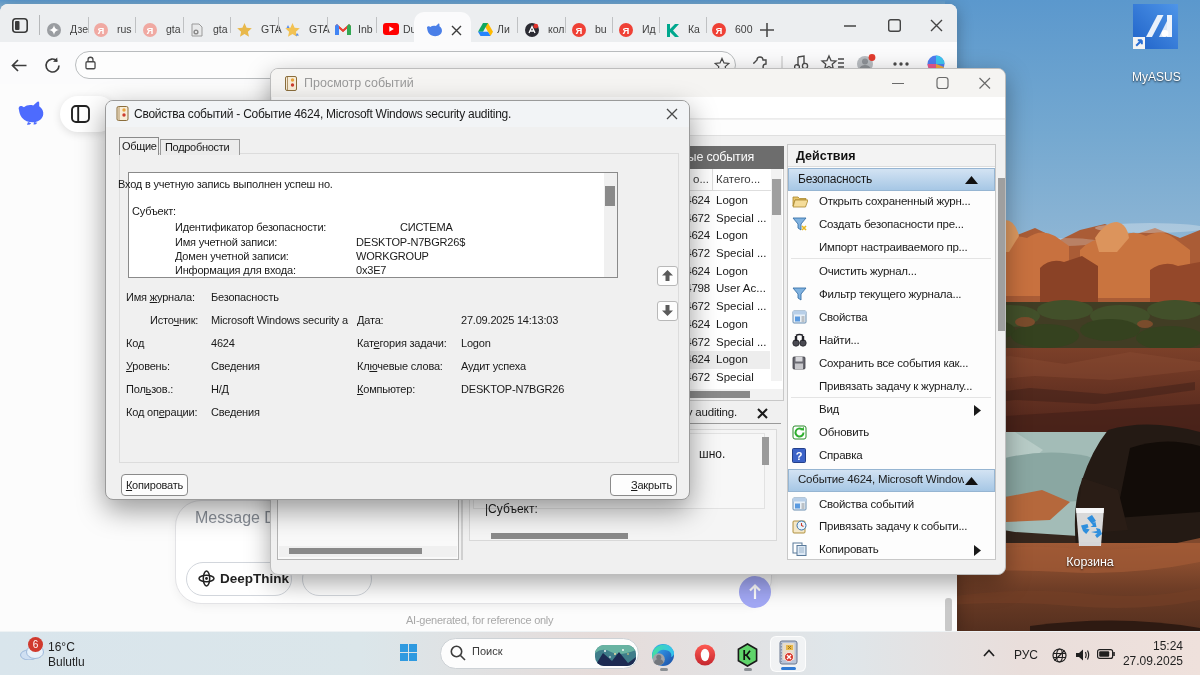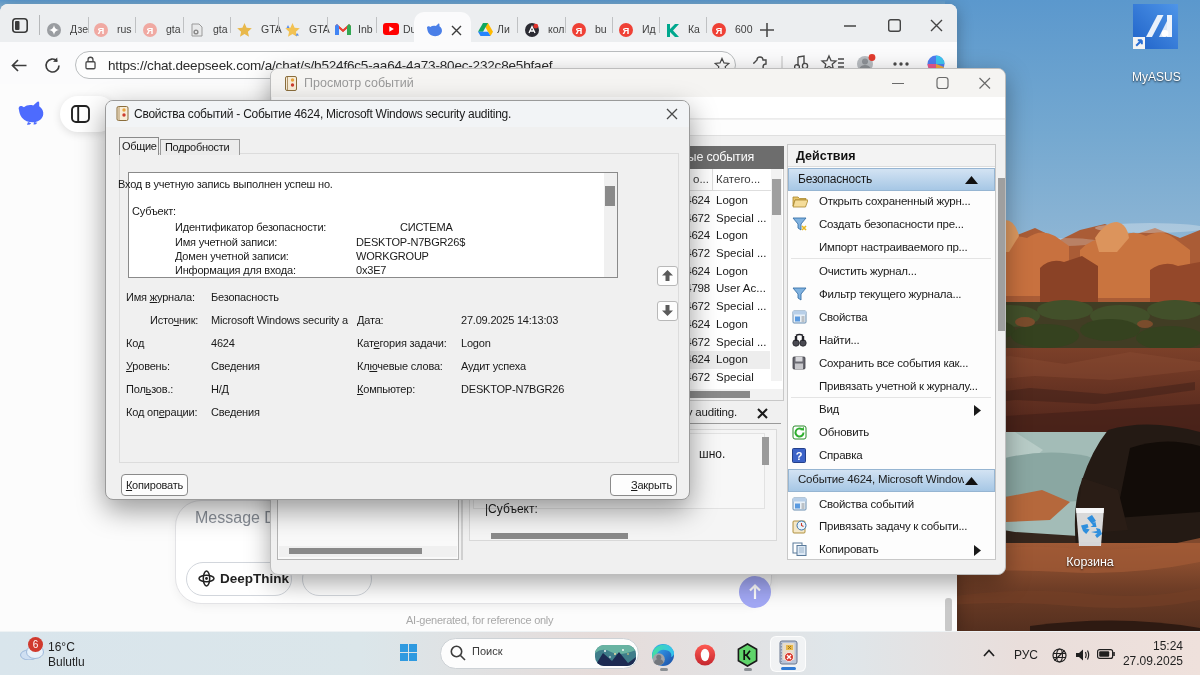--- a/index.html
+++ b/index.html
@@ -243,21 +243,20 @@
   <svg class="abs" style="left:44px;top:53px;" width="17" height="17" viewBox="0 0 17 17">
         <path d="M15,8.5 a6.5,6.5 0 1 1 -2,-4.7" stroke="#3c3c3c" stroke-width="1.7" fill="none"></path>
         <path d="M13.2,0.6 L13.5,5 L9,4.8 Z" fill="#3c3c3c"></path>
       </svg>
 
   <div class="abs" style="left:75px;top:47px;width:661px;height:28px;border:1px solid #b9bcbe;border-radius:15px;background:#fdfdfd;"></div>
   <svg class="abs" style="left:84px;top:52px;" width="13" height="14" viewBox="0 0 15 17">
     <rect x="2" y="7" width="11" height="8.5" rx="1.5" fill="none" stroke="#4a4a4a" stroke-width="1.6"></rect>
     <path d="M4.5,7 L4.5,4.5 a3,3 0 0 1 6,0 L10.5,7" fill="none" stroke="#4a4a4a" stroke-width="1.6"></path>
   </svg>
-  <div class="abs" style="left:108px;top:54px;font-size:13.5px;color:#2b2b2b;letter-spacing:-0.18px;">https://chat.deepseek.com/a/chat/s/b524f6c5-aa64-4a73-80ec-232c8e5bfaef</div>
 
   <svg class="abs" style="left:714px;top:53px;" width="16" height="16" viewBox="0 0 17 17">
         <path d="M8.5,1.5 L10.6,6.3 L15.8,6.8 L11.9,10.2 L13,15.3 L8.5,12.6 L4,15.3 L5.1,10.2 L1.2,6.8 L6.4,6.3 Z" fill="none" stroke="#4a4a4a" stroke-width="1.3"></path>
       </svg>
 
   <svg class="abs" style="left:753px;top:50px;" width="200" height="18" viewBox="0 0 200 18">
     <path d="M4,6 a3,3 0 0 1 6,0 l3,0 l0,4 a3,3 0 0 0 0,6 l0,2 l-12,0 l0,-3 a3,3 0 0 1 0,-6 Z" fill="none" stroke="#4a4a4a" stroke-width="1.4"></path>
     <line x1="29" y1="2" x2="29" y2="17" stroke="#c0c0c0" stroke-width="1"></line>
     <path d="M45,3 l6,-1 l0,8 M45,3 l0,9" stroke="#4a4a4a" stroke-width="1.4" fill="none"></path>
         <circle cx="44" cy="13" r="2.4" fill="none" stroke="#4a4a4a" stroke-width="1.3"></circle>
@@ -458,21 +457,21 @@
         <path d="M4,3 L4,8 M11,3 L11,8" stroke="#23232a" stroke-width="2.4"></path>
         <path d="M4,2.5 Q7.5,0.5 11,2.5" stroke="#23232a" stroke-width="1.6" fill="none"></path>
       </svg>
   <div class="ait" style="top:265px;">Найти...</div>
   <svg class="abs" style="left:521px;top:287px" width="14" height="14" viewBox="0 0 14 14">
         <rect x="1" y="1" width="12" height="12" rx="1" fill="#6a6a72" stroke="#3a3a42" stroke-width="0.8"></rect>
         <rect x="3.5" y="1" width="7" height="4.5" fill="#d8d8dc"></rect>
         <rect x="3" y="7.5" width="8" height="5.5" fill="#c8c8cc"></rect>
       </svg>
   <div class="ait" style="top:288px;">Сохранить все события как...</div>
-  <div class="ait" style="top:311px;">Привязать учетной к журналу...</div>
+  <div class="ait" style="top:311px;">Привязать задачу к журналу...</div>
   <div class="asep" style="top:328px;"></div>
   <div class="ait" style="top:334px;">Вид</div>
   <svg class="abs" style="left:703px;top:336px;" width="7" height="11" viewBox="0 0 7 11">
         <path d="M0,0 L7,5.5 L0,11 Z" fill="#1a1a1a"></path>
       </svg>
   <svg class="abs" style="left:521px;top:356px" width="15" height="15" viewBox="0 0 15 15">
         <rect x="1" y="1" width="13" height="13" rx="2" fill="#fff" stroke="#2a8a2a" stroke-width="1"></rect>
         <path d="M11.5,7.5 a4,4 0 1 1 -1.6,-3.2" stroke="#2faf2f" stroke-width="2" fill="none"></path>
         <path d="M11.8,1.8 L12,5.4 L8.4,5.2 Z" fill="#2faf2f"></path>
       </svg>

